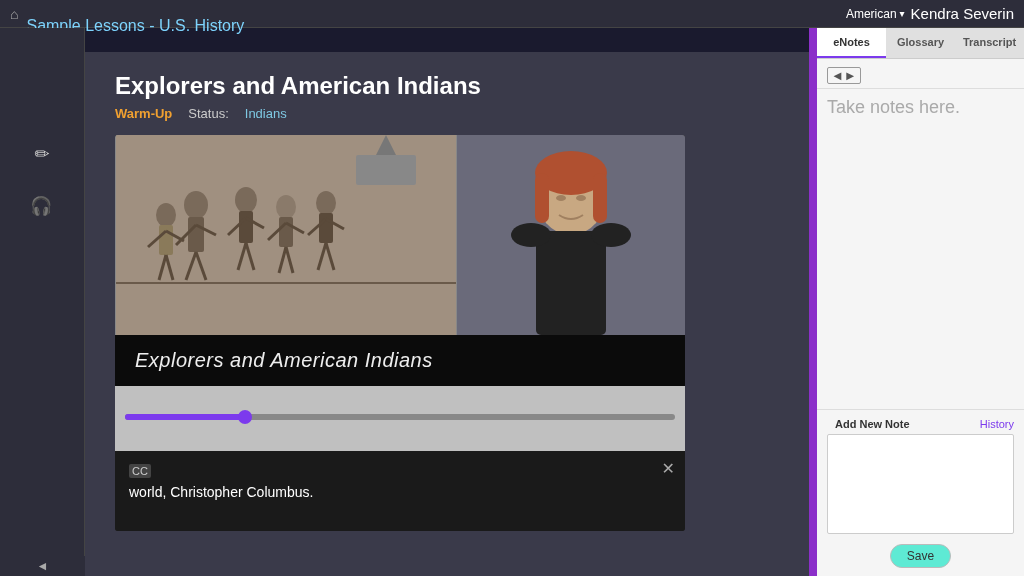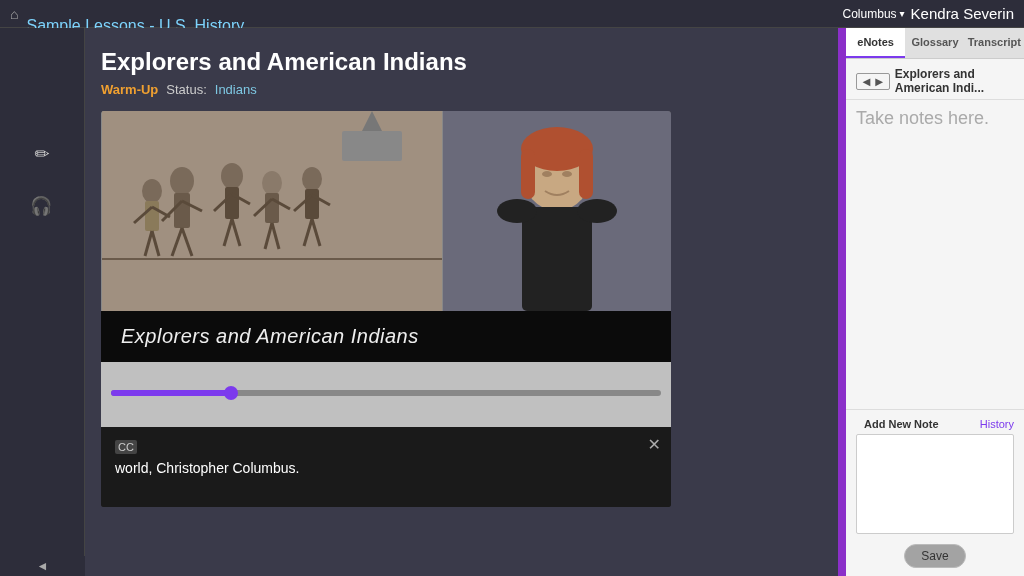--- a/index.html
+++ b/index.html
@@ -23,23 +23,23 @@
     .main-layout { display: flex; height: calc(576px - 28px); }
 
     
     .left-sidebar {
       width: 85px; background: #2d2d3a; display: flex; flex-direction: column;
       align-items: center; padding-top: 110px; gap: 20px; border-right: 1px solid #444;
     }
     .sidebar-icon { color: #ccc; font-size: 18px; cursor: pointer; padding: 5px; }
 
     
-    .content-area { flex: 1; background: #3a3a4a; overflow-y: auto; padding: 20px 16px; }
+    .content-area { flex: 1; background: #3a3a4a; overflow-y: auto; padding: 20px 30px; margin-top: 24px; }
     .lesson-title { color: #fff; font-size: 24px; font-weight: bold; margin-bottom: 6px; }
-    .lesson-meta { display: flex; align-items: center; gap: 8px; margin-bottom: 14px; }
+    .lesson-meta { display: flex; align-items: center; gap: 16px; margin-bottom: 14px; }
     .warm-up-label { color: #f0a030; font-size: 13px; font-weight: bold; }
     .status-label { color: #ccc; font-size: 13px; }
     .status-value { color: #7ec8e3; font-size: 13px; }
 
     
     .video-container { position: relative; width: 570px; background: #222; border-radius: 3px; overflow: hidden; }
     .video-main { width: 100%; height: 200px; background: #555; display: flex; align-items: center; justify-content: center; overflow: hidden; }
     .video-bg {
       width: 60%; height: 100%; background: #888;
       display: flex; align-items: center; justify-content: center;
@@ -64,21 +64,21 @@
       margin-top: 0; position: relative; min-height: 80px;
     }
     .caption-icon { color: #ccc; font-size: 11px; background: #444; padding: 1px 3px; border-radius: 2px; margin-bottom: 6px; display: inline-block; }
     .caption-text { color: #fff; font-size: 14px; }
     .caption-close { position: absolute; top: 8px; right: 10px; color: #aaa; font-size: 16px; cursor: pointer; }
 
     
     .panel-divider { width: 8px; background: #8b2fc9; cursor: ew-resize; position: relative; }
 
     
-    .right-panel { width: 178px; background: #f5f5f5; display: flex; flex-direction: column; }
+    .right-panel { width: 207px; background: #f5f5f5; display: flex; flex-direction: column; }
     .right-tabs { display: flex; background: #e0e0e0; border-bottom: 1px solid #ccc; }
     .tab-btn {
       flex: 1; padding: 8px 0; font-size: 11px; text-align: center; cursor: pointer;
       border: none; background: transparent; color: #555; font-weight: bold;
       border-bottom: 2px solid transparent;
     }
     .tab-btn.active { background: #fff; color: #333; border-bottom: 2px solid #7c3aed; }
 
     .notes-header {
       display: flex; align-items: center; gap: 5px; padding: 8px 10px 4px;
@@ -94,42 +94,42 @@
     .add-note-header { display: flex; justify-content: space-between; align-items: center; margin-bottom: 4px; margin-left: 8px; }
     .add-note-label { color: #333; font-size: 11px; font-weight: bold; }
     .advanced-link { color: #7c3aed; font-size: 11px; cursor: pointer; text-decoration: none; }
     .note-textarea {
       width: 100%; height: 100px; border: 1px solid #ccc; border-radius: 2px;
       resize: none; font-size: 11px; padding: 4px; color: #333;
       font-family: Arial, sans-serif; outline: none;
     }
     .save-btn {
       display: block; margin: 6px auto 0; padding: 4px 16px;
-      background: #a3a3a3; border: 1px solid #bbb; border-radius: 12px;
+      background: #5eead4; border: 1px solid #bbb; border-radius: 12px;
       font-size: 12px; cursor: pointer; color: #333;
     }
 
     
     .bottom-bar {
       position: absolute; bottom: 0; left: 0; width: 85px; height: 20px;
       background: #2d2d3a; display: flex; align-items: center; justify-content: center;
     }
     .bottom-arrow { color: #aaa; font-size: 12px; }
   </style>
 </head>
 <body>
 
 <div class="top-bar">
   <div class="top-bar-left">
     <span class="home-icon">⌂</span>
     <span class="breadcrumb">Sample Lessons - U.S. History</span>
   </div>
   <div class="top-bar-right">
     <div class="lang-selector">
-      <span>Columbus</span>
+      <span>American</span>
       <span class="lang-dropdown">▾</span>
     </div>
     <span class="user-name">Kendra Severin</span>
   </div>
 </div>
 
 <div class="main-layout">
 
   <div class="left-sidebar">
     <span class="sidebar-icon">✏</span>
@@ -241,21 +241,20 @@
   <div class="right-panel">
 
     <div class="right-tabs">
       <button class="tab-btn active">eNotes</button>
       <button class="tab-btn">Glossary</button>
       <button class="tab-btn">Transcript</button>
     </div>
 
     <div class="notes-header">
       <span class="collapse-btn">◄►</span>
-      <span class="notes-title">Explorers and American Indi...</span>
     </div>
 
     <div class="notes-body">
       <span class="notes-placeholder">Take notes here.</span>
     </div>
 
     <div class="add-note-section">
       <div class="add-note-header">
         <span class="add-note-label">Add New Note</span>
         <a class="advanced-link">History</a>

